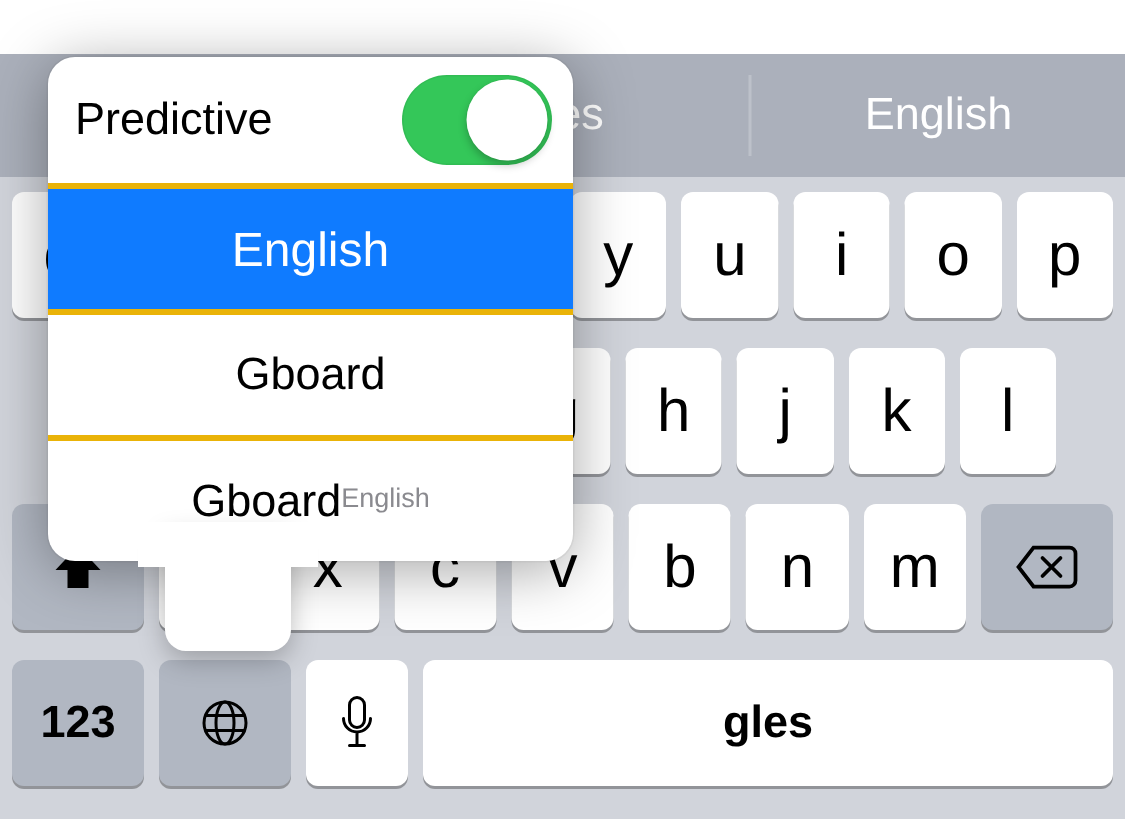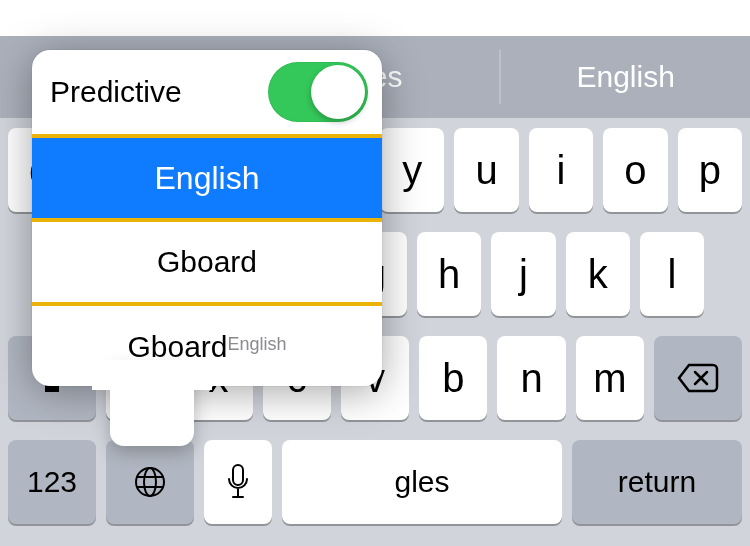--- a/index.html
+++ b/index.html
@@ -18,21 +18,21 @@
     flex: 1 1 0; display: flex; align-items: center; justify-content: center;
     font-size: 30px; color: #fff; 
   }
   .predictive-divider { width: 2px; background: #bdc1ca; align-self: stretch; margin: 14px 0; }
 
   .keyboard {
     position: absolute; left: 0; top: 118px; right: 0; bottom: 0;
     background: #d1d4db; padding: 10px 8px 12px 8px;
   }
   .krow { display: flex; gap: 10px; margin-bottom: 20px; }
-  .krow.last { margin-bottom: 0; }
+  .krow.last { margin-bottom: 0; font-weight: bold; }
   .key {
     background: #fff; border-radius: 8px; height: 84px; flex: 1 1 0;
     box-shadow: 0 2px 0 rgba(0,0,0,0.30);
     display: flex; align-items: center; justify-content: center;
     font-size: 40px; color: #000;
   }
   .key.fn {
     background: #b1b7c2; color: #000; font-size: 28px;
   }
   .key.txt { font-size: 30px; }
@@ -42,21 +42,21 @@
   .row3-del { flex: 0 0 88px; }
 
   .row4 .key-123 { flex: 0 0 88px; }
   .row4 .key-globe { flex: 0 0 88px; }
   .row4 .key-mic { flex: 0 0 68px; background:#fff; }
   .row4 .key-space { flex: 1 1 auto; }
   .row4 .key-return { flex: 0 0 170px; }
 
   
   .popover {
-    position: absolute; left: 32px; top: 50px; width: 350px;
+    position: absolute; left: 32px; top: 38px; width: 350px;
     background: #fff; border-radius: 18px;
     box-shadow: 0 6px 40px rgba(0,0,0,0.35), 0 0 0 1px rgba(0,0,0,0.04);
     z-index: 50; overflow: visible;
   }
   .popover-inner { border-radius: 18px; overflow: hidden; }
   .pop-row {
     height: 84px; display: flex; align-items: center; justify-content: center;
     border-top: 4px solid #eab308;
     position: relative;
   }
@@ -164,21 +164,20 @@
           <path d="M4 12 H30 M4 22 H30" stroke="#000" stroke-width="2"></path>
         </svg>
     </div>
     <div class="key key-mic">
       <svg width="24" height="38" viewBox="0 0 24 38">
           <rect x="7" y="2" width="10" height="20" rx="5" fill="none" stroke="#000" stroke-width="2"></rect>
           <path d="M3 16 a9 9 0 0 0 18 0 M12 25 V34 M7 34 H17" fill="none" stroke="#000" stroke-width="2" stroke-linecap="round"></path>
         </svg>
     </div>
     <div class="key txt key-space">gles</div>
-    <div class="key fn txt key-return">return</div>
   </div>
 </div>
 
 <div class="popover">
   <div class="popover-inner">
     <div class="pop-row header">
       <span class="label">Predictive</span>
       <div class="toggle">
         <div class="toggle-knob"></div>
       </div>

